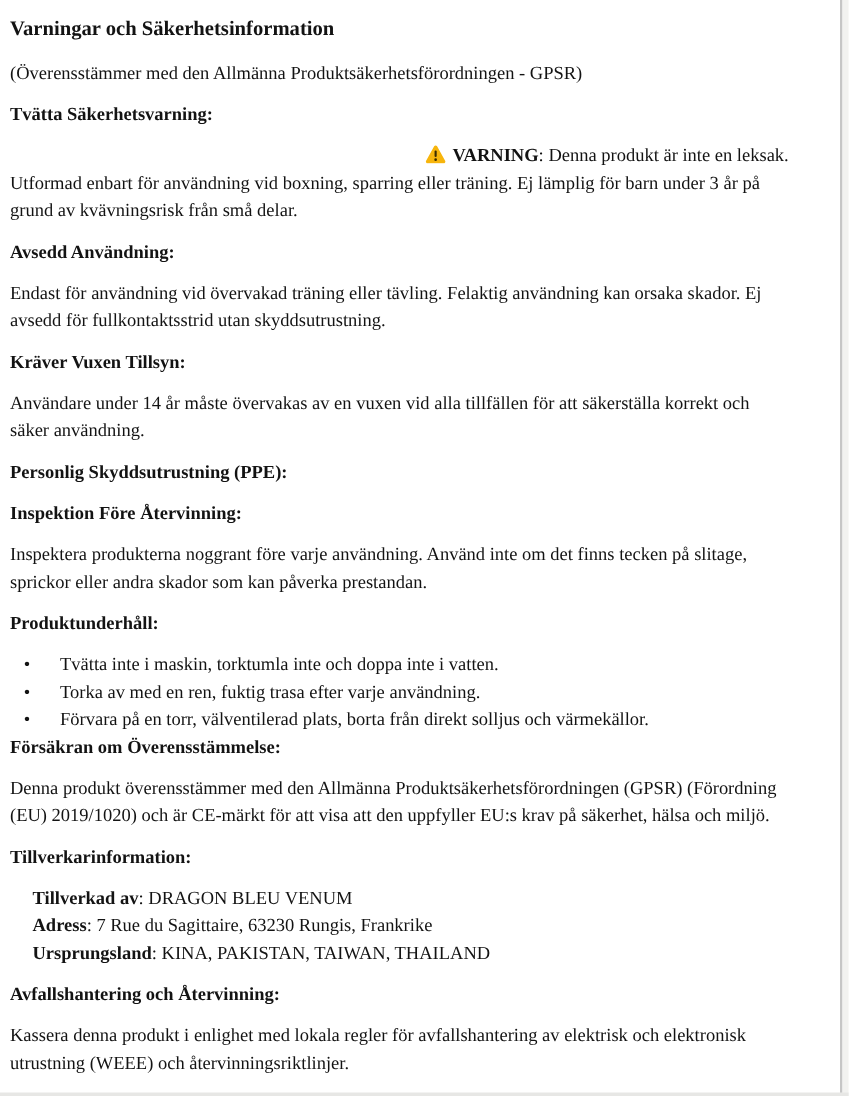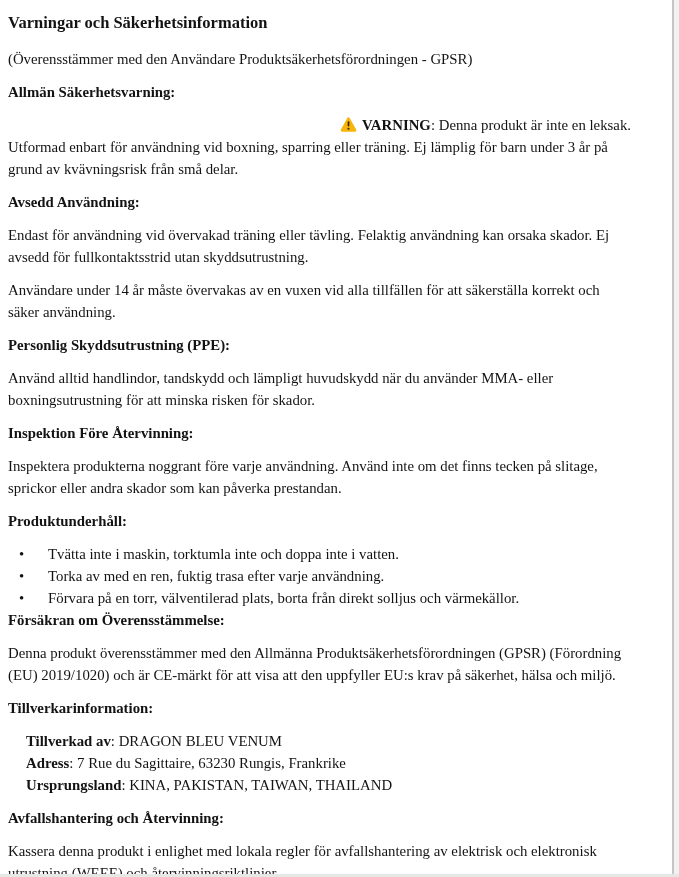--- a/index.html
+++ b/index.html
@@ -90,40 +90,40 @@
     background: #e7e7e5;
   }
 </style>
 </head>
 <body>
 
 <div class="page">
 
   <h1>Varningar och Säkerhetsinformation</h1>
 
-  <p>(Överensstämmer med den Användare Produktsäkerhetsförordningen - GPSR)</p>
+  <p>(Överensstämmer med den Allmänna Produktsäkerhetsförordningen - GPSR)</p>
 
-  <h2>Allmän Säkerhetsvarning:</h2>
+  <h2>Tvätta Säkerhetsvarning:</h2>
 
   <p class="warn-line no-gap">
     <svg width="17" height="15" viewBox="0 0 24 22" aria-hidden="true">
       <path d="M10.27 1.55 L0.85 18.35 a2.1 2.1 0 0 0 1.83 3.1 h18.64 a2.1 2.1 0 0 0 1.83 -3.1 L13.73 1.55 a2.1 2.1 0 0 0 -3.46 0 z" fill="#F7B50C"></path>
       <rect x="10.75" y="6.4" width="2.5" height="7.6" rx="1.2" fill="#3A2B00"></rect>
       <circle cx="12" cy="17.2" r="1.55" fill="#3A2B00"></circle>
     </svg><strong>VARNING</strong><span>: Denna produkt är inte en leksak.</span>
   </p>
   <p>Utformad enbart för användning vid boxning, sparring eller träning. Ej lämplig för barn under 3 år på grund av kvävningsrisk från små delar.</p>
 
   <h2>Avsedd Användning:</h2>
   <p>Endast för användning vid övervakad träning eller tävling. Felaktig användning kan orsaka skador. Ej avsedd för fullkontaktsstrid utan skyddsutrustning.</p>
 
+  <h2>Kräver Vuxen Tillsyn:</h2>
   <p>Användare under 14 år måste övervakas av en vuxen vid alla tillfällen för att säkerställa korrekt och säker användning.</p>
 
   <h2>Personlig Skyddsutrustning (PPE):</h2>
-  <p>Använd alltid handlindor, tandskydd och lämpligt huvudskydd när du använder MMA- eller boxningsutrustning för att minska risken för skador.</p>
 
   <h2>Inspektion Före Återvinning:</h2>
   <p>Inspektera produkterna noggrant före varje användning. Använd inte om det finns tecken på slitage, sprickor eller andra skador som kan påverka prestandan.</p>
 
   <h2>Produktunderhåll:</h2>
   <ul class="bullets">
     <li><span>Tvätta inte i maskin, torktumla inte och doppa inte i vatten.</span></li>
     <li><span>Torka av med en ren, fuktig trasa efter varje användning.</span></li>
     <li><span>Förvara på en torr, välventilerad plats, borta från direkt solljus och värmekällor.</span></li>
   </ul>

